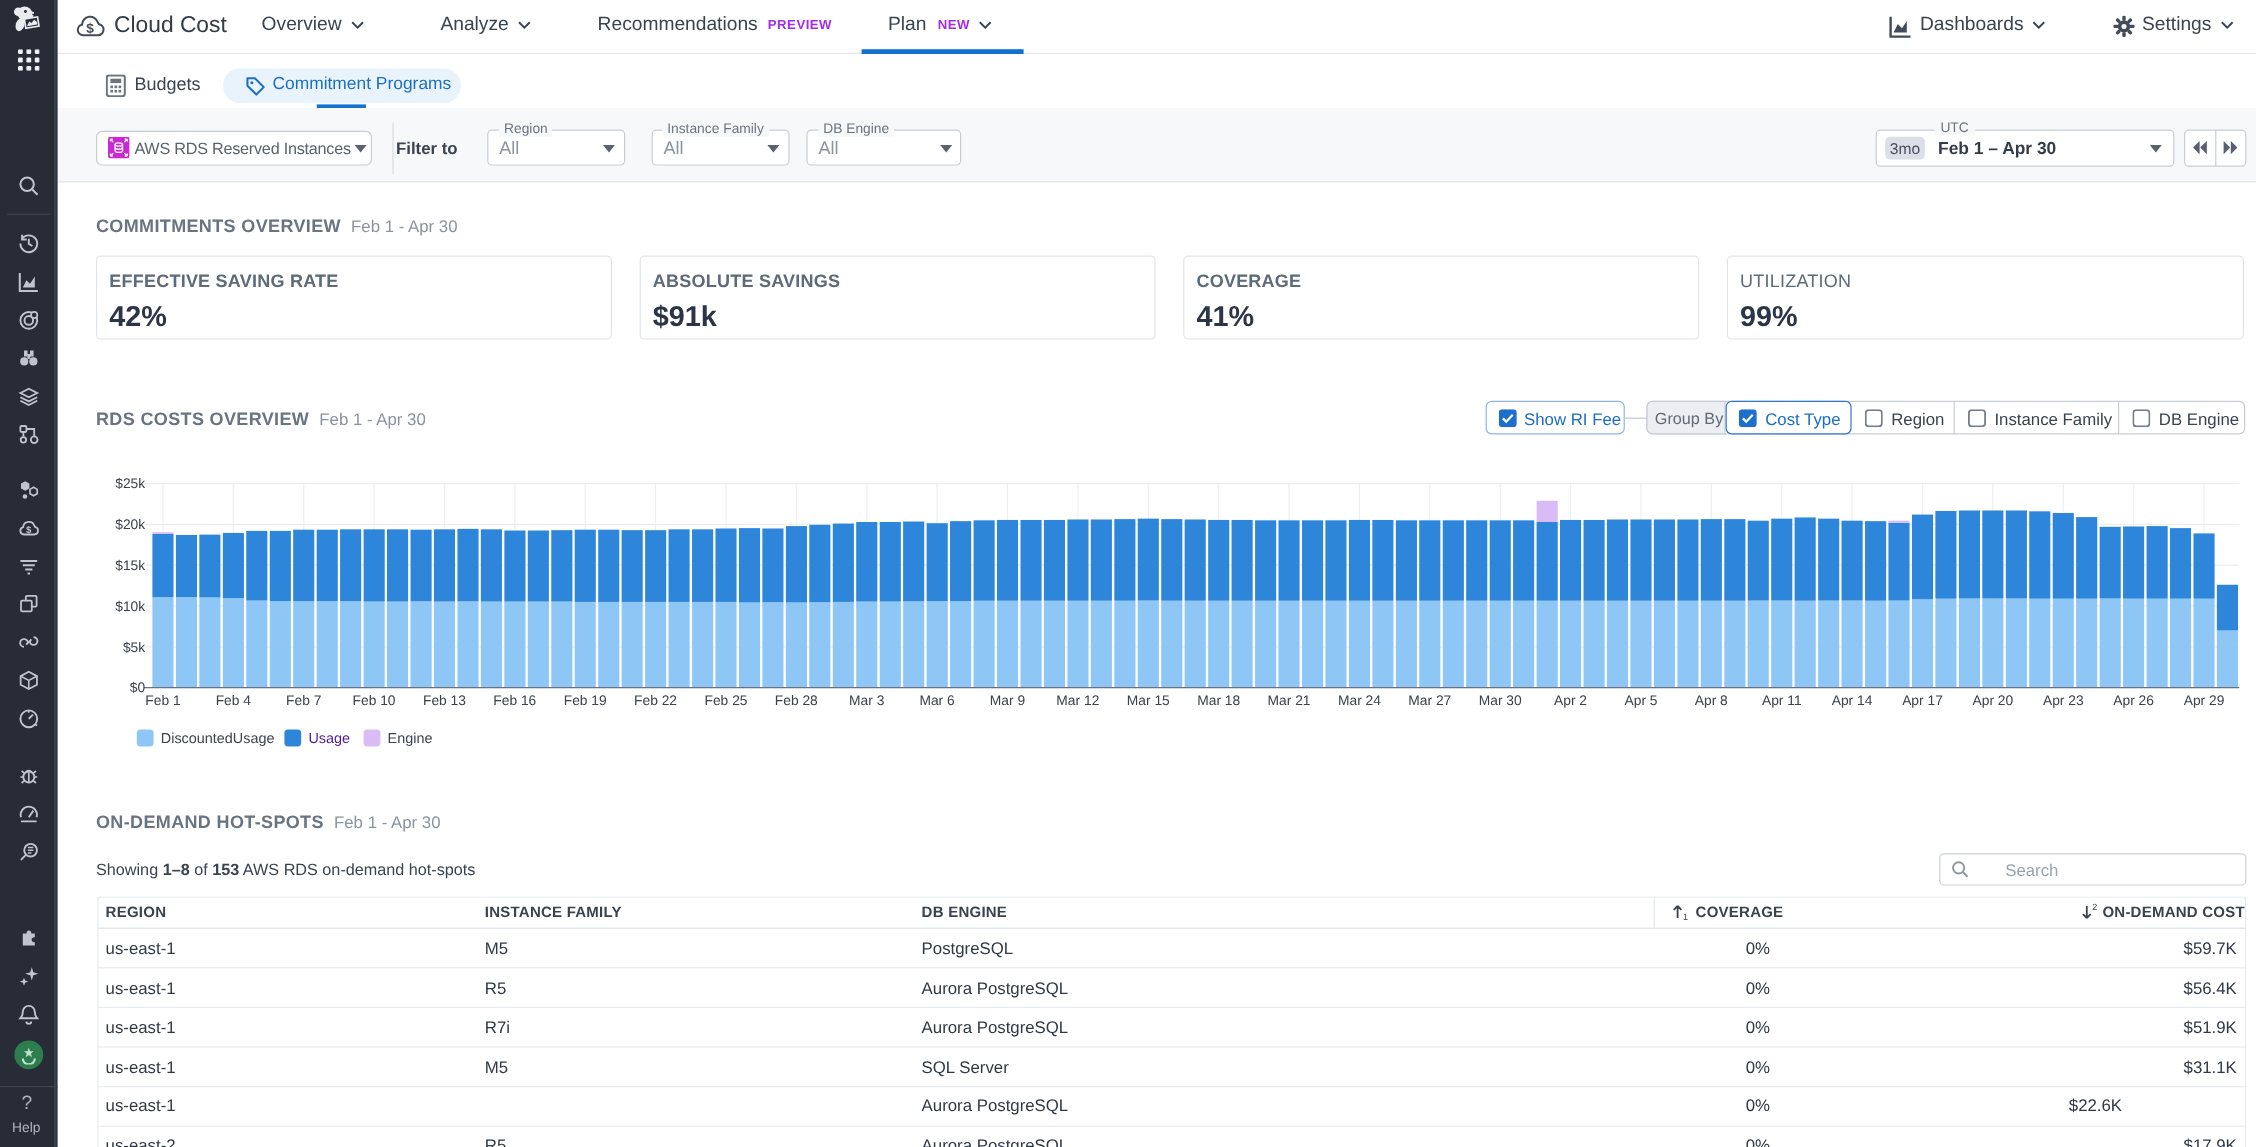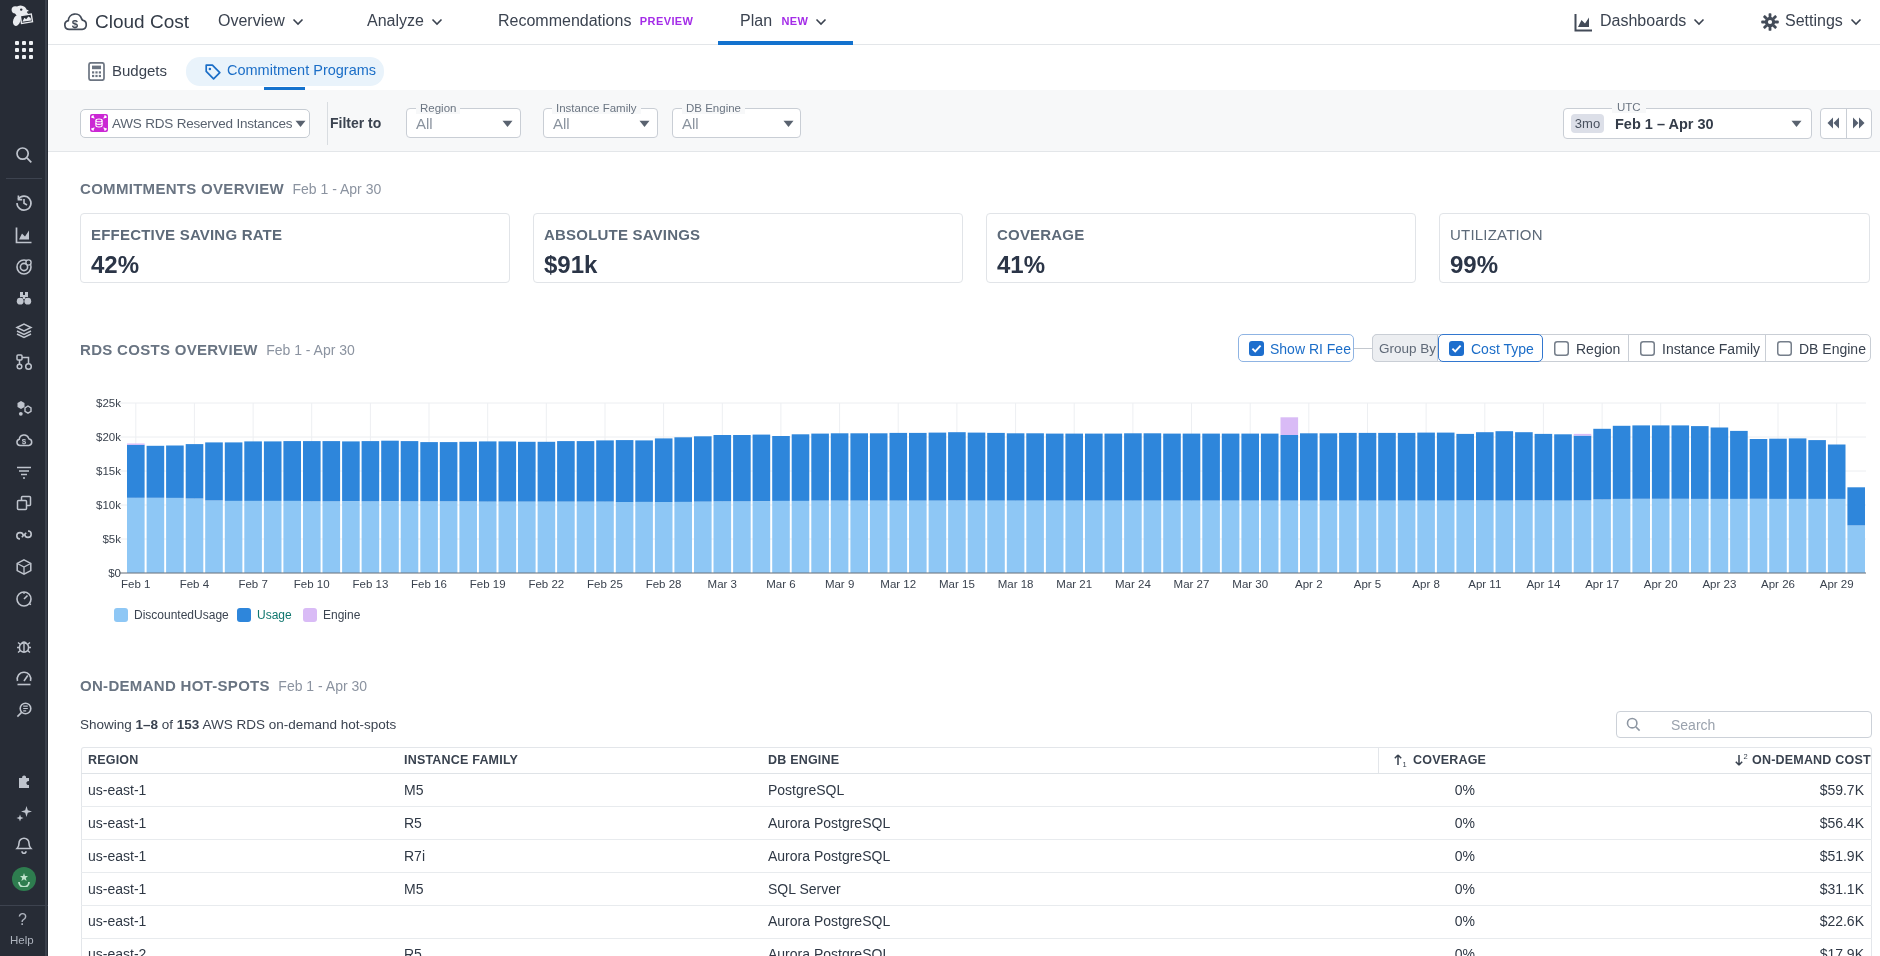--- a/index.html
+++ b/index.html
@@ -575,21 +575,21 @@
     <text x="121" y="543.0" text-anchor="end" font-size="11.5" fill="#3a424e">$5k</text>
     <text x="121" y="509.0" text-anchor="end" font-size="11.5" fill="#3a424e">$10k</text>
     <text x="121" y="475.0" text-anchor="end" font-size="11.5" fill="#3a424e">$15k</text>
     <text x="121" y="441.0" text-anchor="end" font-size="11.5" fill="#3a424e">$20k</text>
     <text x="121" y="407.0" text-anchor="end" font-size="11.5" fill="#3a424e">$25k</text>
   </svg>
 
   <div class="abs" style="left:114px;top:608px;width:14px;height:14px;border-radius:3px;background:#8ec7f5;"></div>
   <div class="abs" style="left:134px;top:608px;font-size:12px;color:#3b4451;">DiscountedUsage</div>
   <div class="abs" style="left:237px;top:608px;width:14px;height:14px;border-radius:3px;background:#2e86db;"></div>
-  <div class="abs" style="left:257px;top:608px;font-size:12px;color:#0f766e;">Usage</div>
+  <div class="abs" style="left:257px;top:608px;font-size:12px;color:#4c1d95;">Usage</div>
   <div class="abs" style="left:303px;top:608px;width:14px;height:14px;border-radius:3px;background:#d9bbf6;"></div>
   <div class="abs" style="left:323px;top:608px;font-size:12px;color:#3b4451;">Engine</div>
 
   <div class="abs" style="left:80px;top:677px;font-size:15px;font-weight:bold;color:#697482;letter-spacing:0.3px;">ON-DEMAND HOT-SPOTS <span style="font-weight:normal;font-size:14px;color:#8b93a0;letter-spacing:0;margin-left:4px;">Feb 1 - Apr 30</span></div>
   <div class="abs" style="left:80px;top:717px;font-size:13.5px;color:#3b4350;">Showing <b>1–8</b> of <b>153</b> AWS RDS on-demand hot-spots</div>
   <div class="abs" style="left:1616px;top:711px;width:256px;height:27px;background:#fff;border:1px solid #ccd1d8;border-radius:4px;"></div>
   <svg class="abs" style="left:1626px;top:717px;" width="15" height="15" viewBox="0 0 15 15">
       <circle cx="6.2" cy="6.2" r="4.7" fill="none" stroke="#8d96a2" stroke-width="1.6"></circle>
       <line x1="9.8" y1="9.8" x2="13.6" y2="13.6" stroke="#8d96a2" stroke-width="1.6"></line>
     </svg>
@@ -633,20 +633,20 @@
   <div class="abs" style="left:1724px;top:848px;width:140px;font-size:14px;color:#2f3845;text-align:right;">$51.9K</div>
   <div class="abs" style="left:88px;top:881px;font-size:14px;color:#2f3845;">us-east-1</div>
   <div class="abs" style="left:404px;top:881px;font-size:14px;color:#2f3845;">M5</div>
   <div class="abs" style="left:768px;top:881px;font-size:14px;color:#2f3845;">SQL Server</div>
   <div class="abs" style="left:1375px;top:881px;width:100px;font-size:14px;color:#2f3845;text-align:right;">0%</div>
   <div class="abs" style="left:1724px;top:881px;width:140px;font-size:14px;color:#2f3845;text-align:right;">$31.1K</div>
   <div class="abs" style="left:88px;top:913px;font-size:14px;color:#2f3845;">us-east-1</div>
   <div class="abs" style="left:404px;top:913px;font-size:14px;color:#2f3845;margin-top:47px;">R6G</div>
   <div class="abs" style="left:768px;top:913px;font-size:14px;color:#2f3845;">Aurora PostgreSQL</div>
   <div class="abs" style="left:1375px;top:913px;width:100px;font-size:14px;color:#2f3845;text-align:right;">0%</div>
-  <div class="abs" style="left:1724px;top:913px;width:140px;font-size:14px;color:#2f3845;text-align:right;">$22.6K</div>
+  <div class="abs" style="left:1724px;top:913px;width:140px;font-size:14px;color:#2f3845;">$22.6K</div>
   <div class="abs" style="left:88px;top:946px;font-size:14px;color:#2f3845;">us-east-2</div>
   <div class="abs" style="left:404px;top:946px;font-size:14px;color:#2f3845;">R5</div>
   <div class="abs" style="left:768px;top:946px;font-size:14px;color:#2f3845;">Aurora PostgreSQL</div>
   <div class="abs" style="left:1375px;top:946px;width:100px;font-size:14px;color:#2f3845;text-align:right;">0%</div>
   <div class="abs" style="left:1724px;top:946px;width:140px;font-size:14px;color:#2f3845;text-align:right;">$17.9K</div>
 
 </div>
 
 </body></html>

